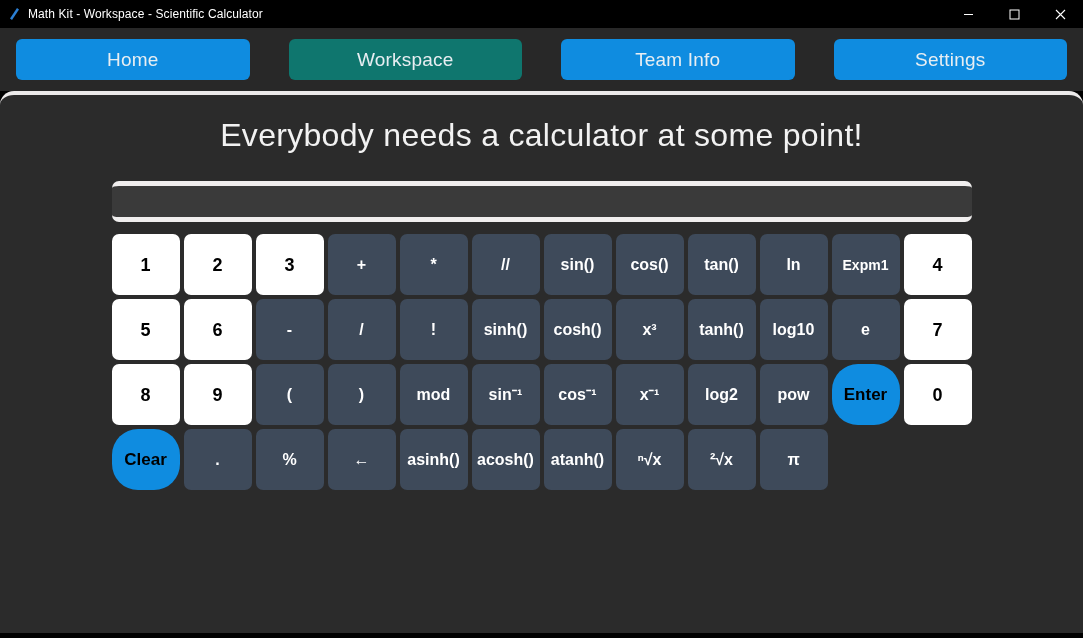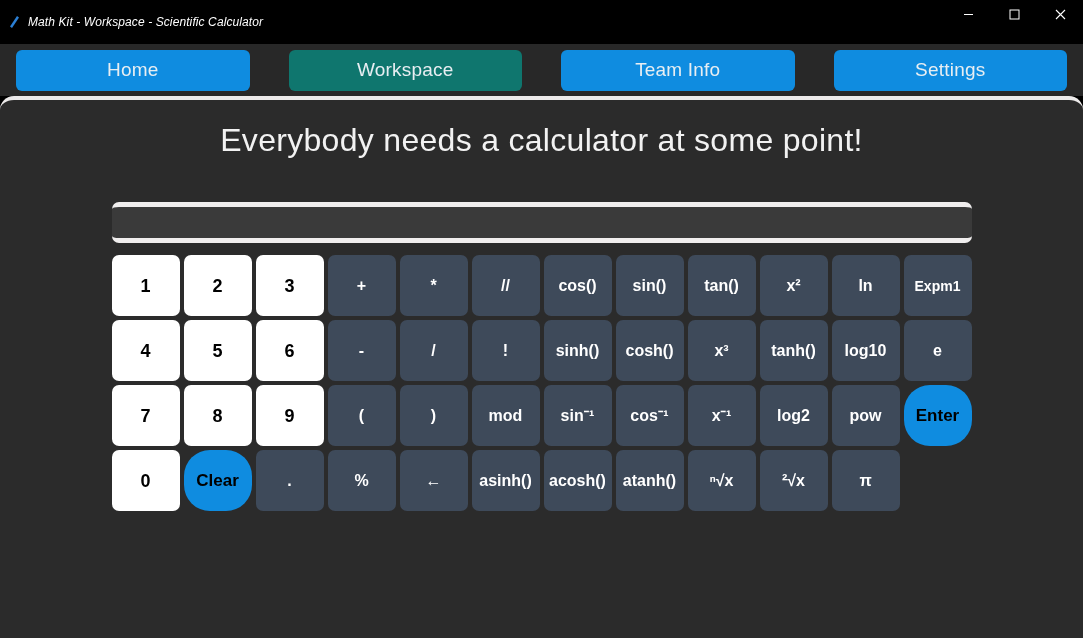--- a/index.html
+++ b/index.html
@@ -10,26 +10,25 @@
   body {
     width: 1083px;
     height: 638px;
     overflow: hidden;
     font-family: "Liberation Sans", sans-serif;
     -webkit-font-smoothing: antialiased;
   }
 
   
   .titlebar {
-    height: 44px;
+    height: 28px;
     background: #000000;
     display: flex;
     align-items: center;
     position: relative;
-    font-style: italic;
   }
   .tb-icon {
     width: 28px;
     height: 28px;
     display: flex;
     align-items: center;
     justify-content: center;
   }
   .tb-title {
     color: #ffffff;
@@ -49,21 +48,21 @@
     height: 28px;
     display: flex;
     align-items: center;
     justify-content: center;
     color: #ffffff;
   }
   .win-btn svg { display: block; }
 
   
   .navbar {
-    height: 52px;
+    height: 63px;
     background: #282828;
     display: flex;
     align-items: center;
     padding: 4px 16px;
     box-sizing: border-box;
   }
   .nav-btn {
     height: 41px;
     flex: 1 1 0;
     margin-right: 39px;
@@ -91,21 +90,21 @@
     box-sizing: border-box;
     overflow: hidden;
     position: relative;
   }
   .heading {
     text-align: center;
     color: #f2f2f2;
     font-size: 32px;
     font-weight: normal;
     letter-spacing: 0.3px;
-    margin: 22px 0 16px 0;
+    margin: 22px 0 0 0;
     padding: 0;
   }
 
   
   .calc-wrap {
     width: 860px;
     margin: 0 auto;
     padding-top: 27px;
   }
   .display {
@@ -206,24 +205,23 @@
   <h1 class="heading">Everybody needs a calculator at some point!</h1>
   <div class="calc-wrap">
     <input class="display" type="text" placeholder="" style="">
     <div class="keypad" id="keypad">
         <button class="key num">1</button>
         <button class="key num">2</button>
         <button class="key num">3</button>
         <button class="key fn">+</button>
         <button class="key fn">*</button>
         <button class="key fn">//</button>
+        <button class="key fn">sin()</button>
         <button class="key fn">cos()</button>
-        <button class="key fn">sin()</button>
         <button class="key fn">tan()</button>
-        <button class="key fn">x²</button>
         <button class="key fn">ln</button>
         <button class="key fn sm">Expm1</button>
         <button class="key num">4</button>
         <button class="key num">5</button>
         <button class="key num">6</button>
         <button class="key fn">-</button>
         <button class="key fn">/</button>
         <button class="key fn">!</button>
         <button class="key fn">sinh()</button>
         <button class="key fn">cosh()</button>

